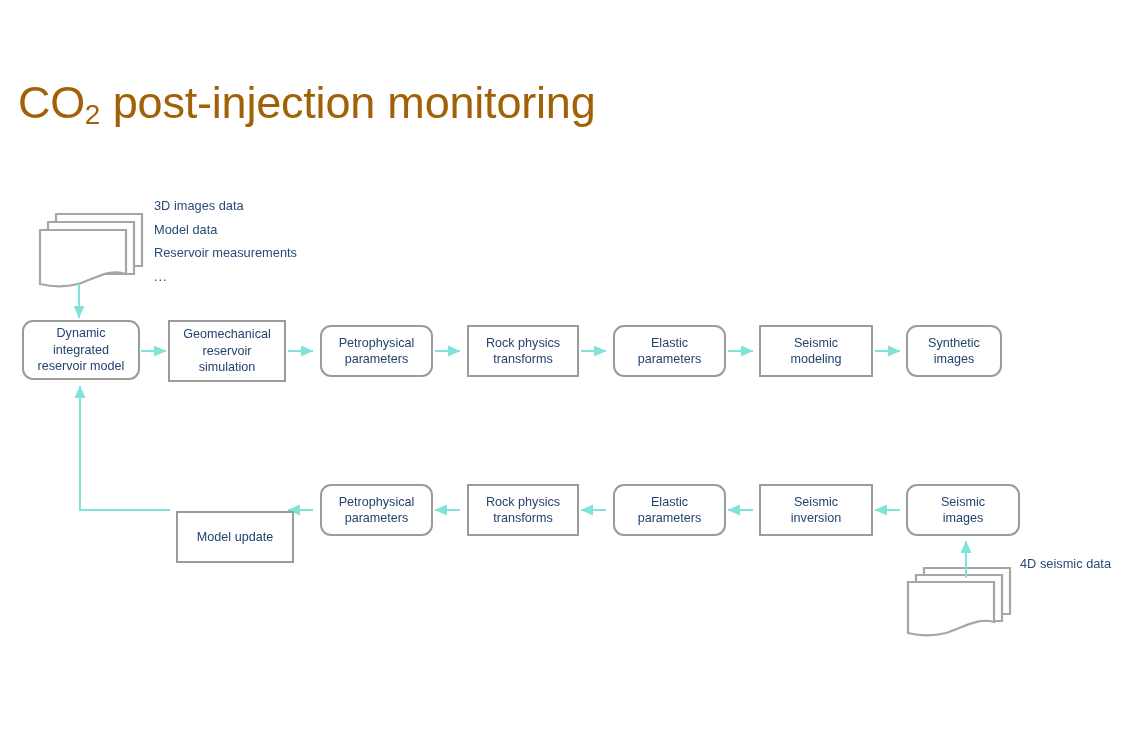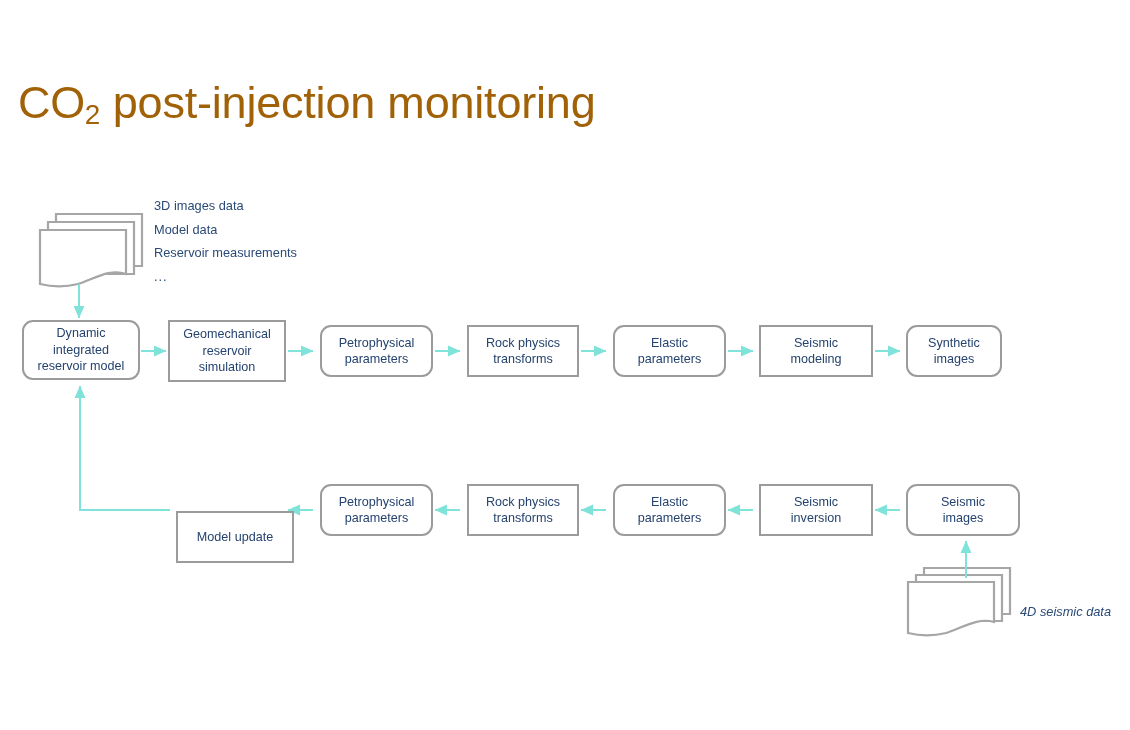--- a/index.html
+++ b/index.html
@@ -62,21 +62,21 @@
   
   .srclabels {
     position: absolute;
     color: #2a4a77;
     font-size: 12.8px;
   }
   .srclabels div { white-space: nowrap; }
   #src-top { left: 154px; top: 198px; }
   #src-top div { margin-bottom: 8.5px; }
   #src-top div:last-child { margin-bottom: 0; letter-spacing: 1px; }
-  #src-bottom { left: 1020px; top: 604px; font-style: italic; }
+  #src-bottom { left: 1020px; top: 556px; }
 
   
   .stack { position: absolute; }
 
   
   #wires {
     position: absolute;
     left: 0; top: 0;
     width: 1130px; height: 730px;
     pointer-events: none;

